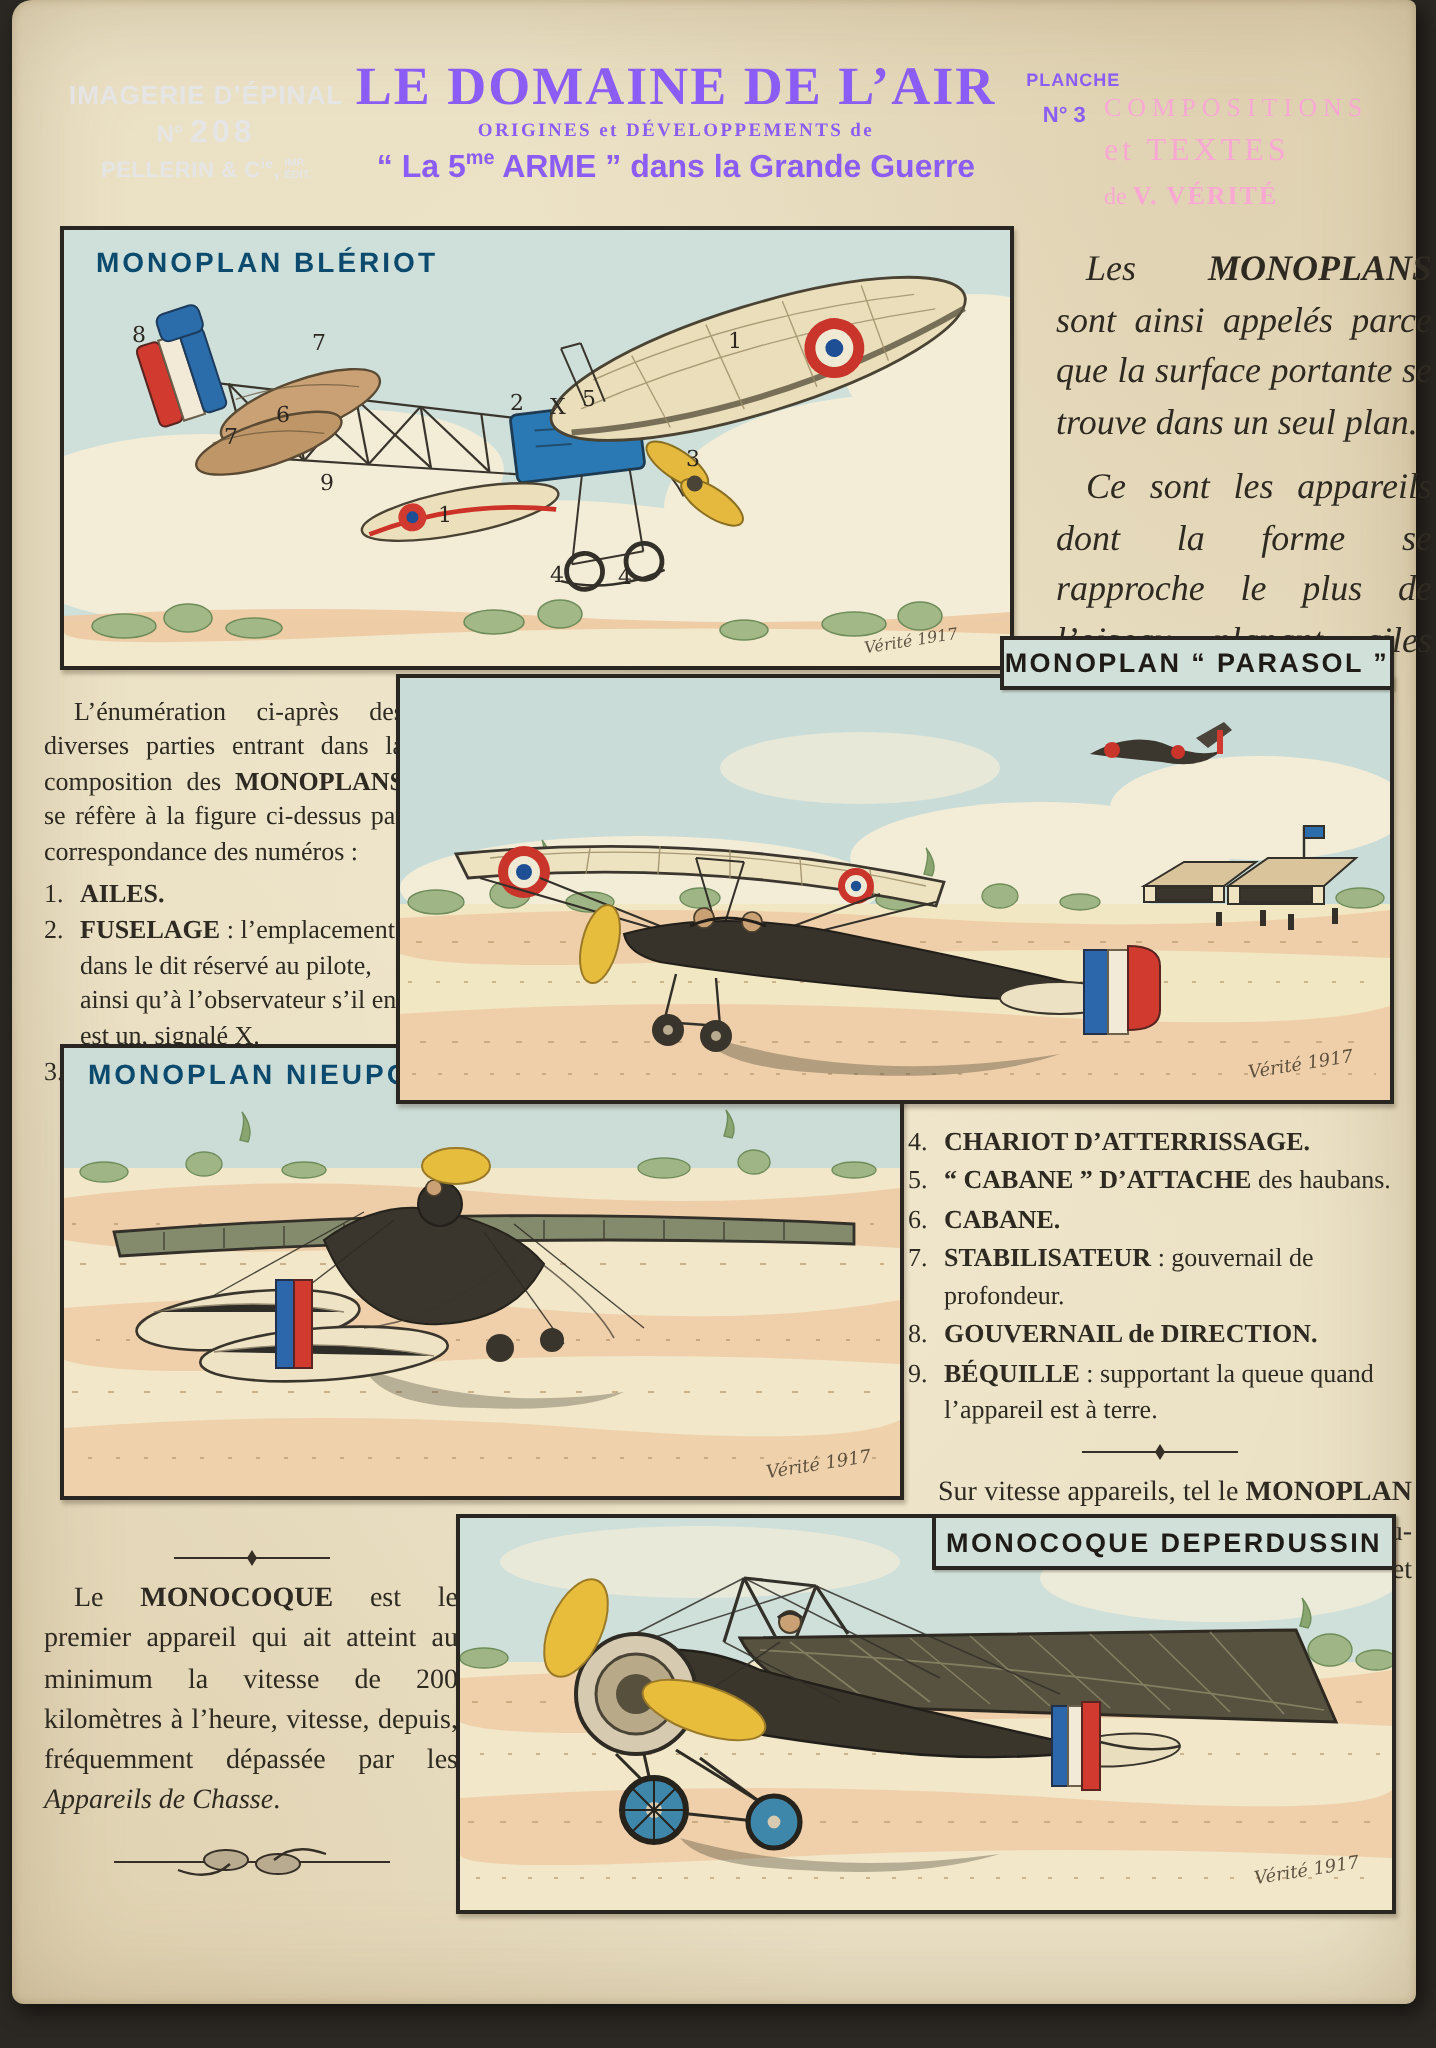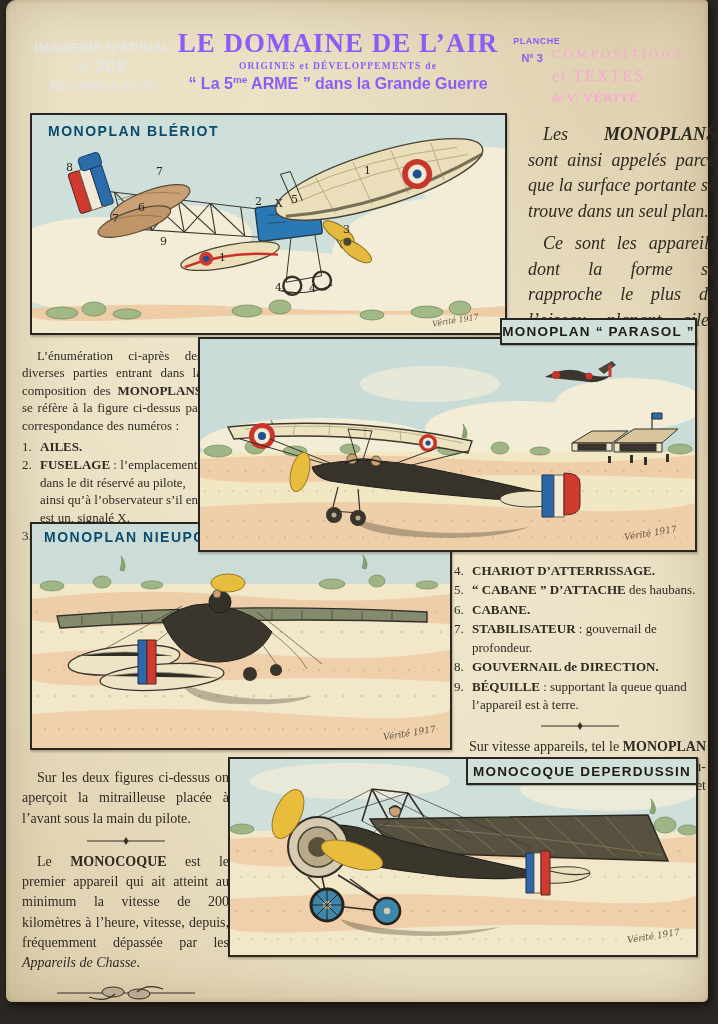--- a/index.html
+++ b/index.html
@@ -511,21 +511,20 @@
         </div>
     </div>
     <svg class="divider" width="90" height="10">
       <line x1="6" y1="5" x2="84" y2="5" stroke="#352f27" stroke-width="1"></line>
       <path d="M45 1 L47.5 5 L45 9 L42.5 5 Z" fill="#352f27"></path>
     </svg>
     <p class="ind" style="font-size:14px;"><span>Sur vitesse appareils, tel le </span><span class="b">MONOPLAN “ PARASOL ”</span><span>, les ailes sont placées au-dessus du fuselage, ce qui a pour effet d’augmenter le champ de vision du pilote.</span></p>
   </div>
 
   <div class="tcol" style="left:22px;top:768px;width:207px;font-size:14px;line-height:1.45;">
-    <p class="ind"><span>Sur les deux figures ci-dessus on aperçoit la mitrailleuse placée à l’avant sous la main du pilote.</span></p>
     <svg class="divider" width="90" height="10">
       <line x1="6" y1="5" x2="84" y2="5" stroke="#352f27" stroke-width="1"></line>
       <path d="M45 1 L47.5 5 L45 9 L42.5 5 Z" fill="#352f27"></path>
     </svg>
     <p class="ind"><span>Le </span><span class="b">MONOCOQUE</span><span> est le premier appareil qui ait atteint au minimum la vitesse de 200 kilomètres à l’heure, vitesse, depuis, fréquemment dépassée par les </span><span class="i">Appareils de Chasse</span><span>.</span></p>
     <svg class="orn" width="150" height="18">
       <line x1="6" y1="9" x2="144" y2="9" stroke="#352f27" stroke-width="1"></line>
       <ellipse cx="62" cy="8" rx="11" ry="5" fill="#b8ab8f" stroke="#352f27" stroke-width="1"></ellipse>
       <ellipse cx="88" cy="10" rx="11" ry="5" fill="#b8ab8f" stroke="#352f27" stroke-width="1"></ellipse>
       <path d="M38 13 q16 6 26 -3 M112 5 q-16 -6 -26 3" stroke="#352f27" stroke-width="1.2" fill="none"></path>

